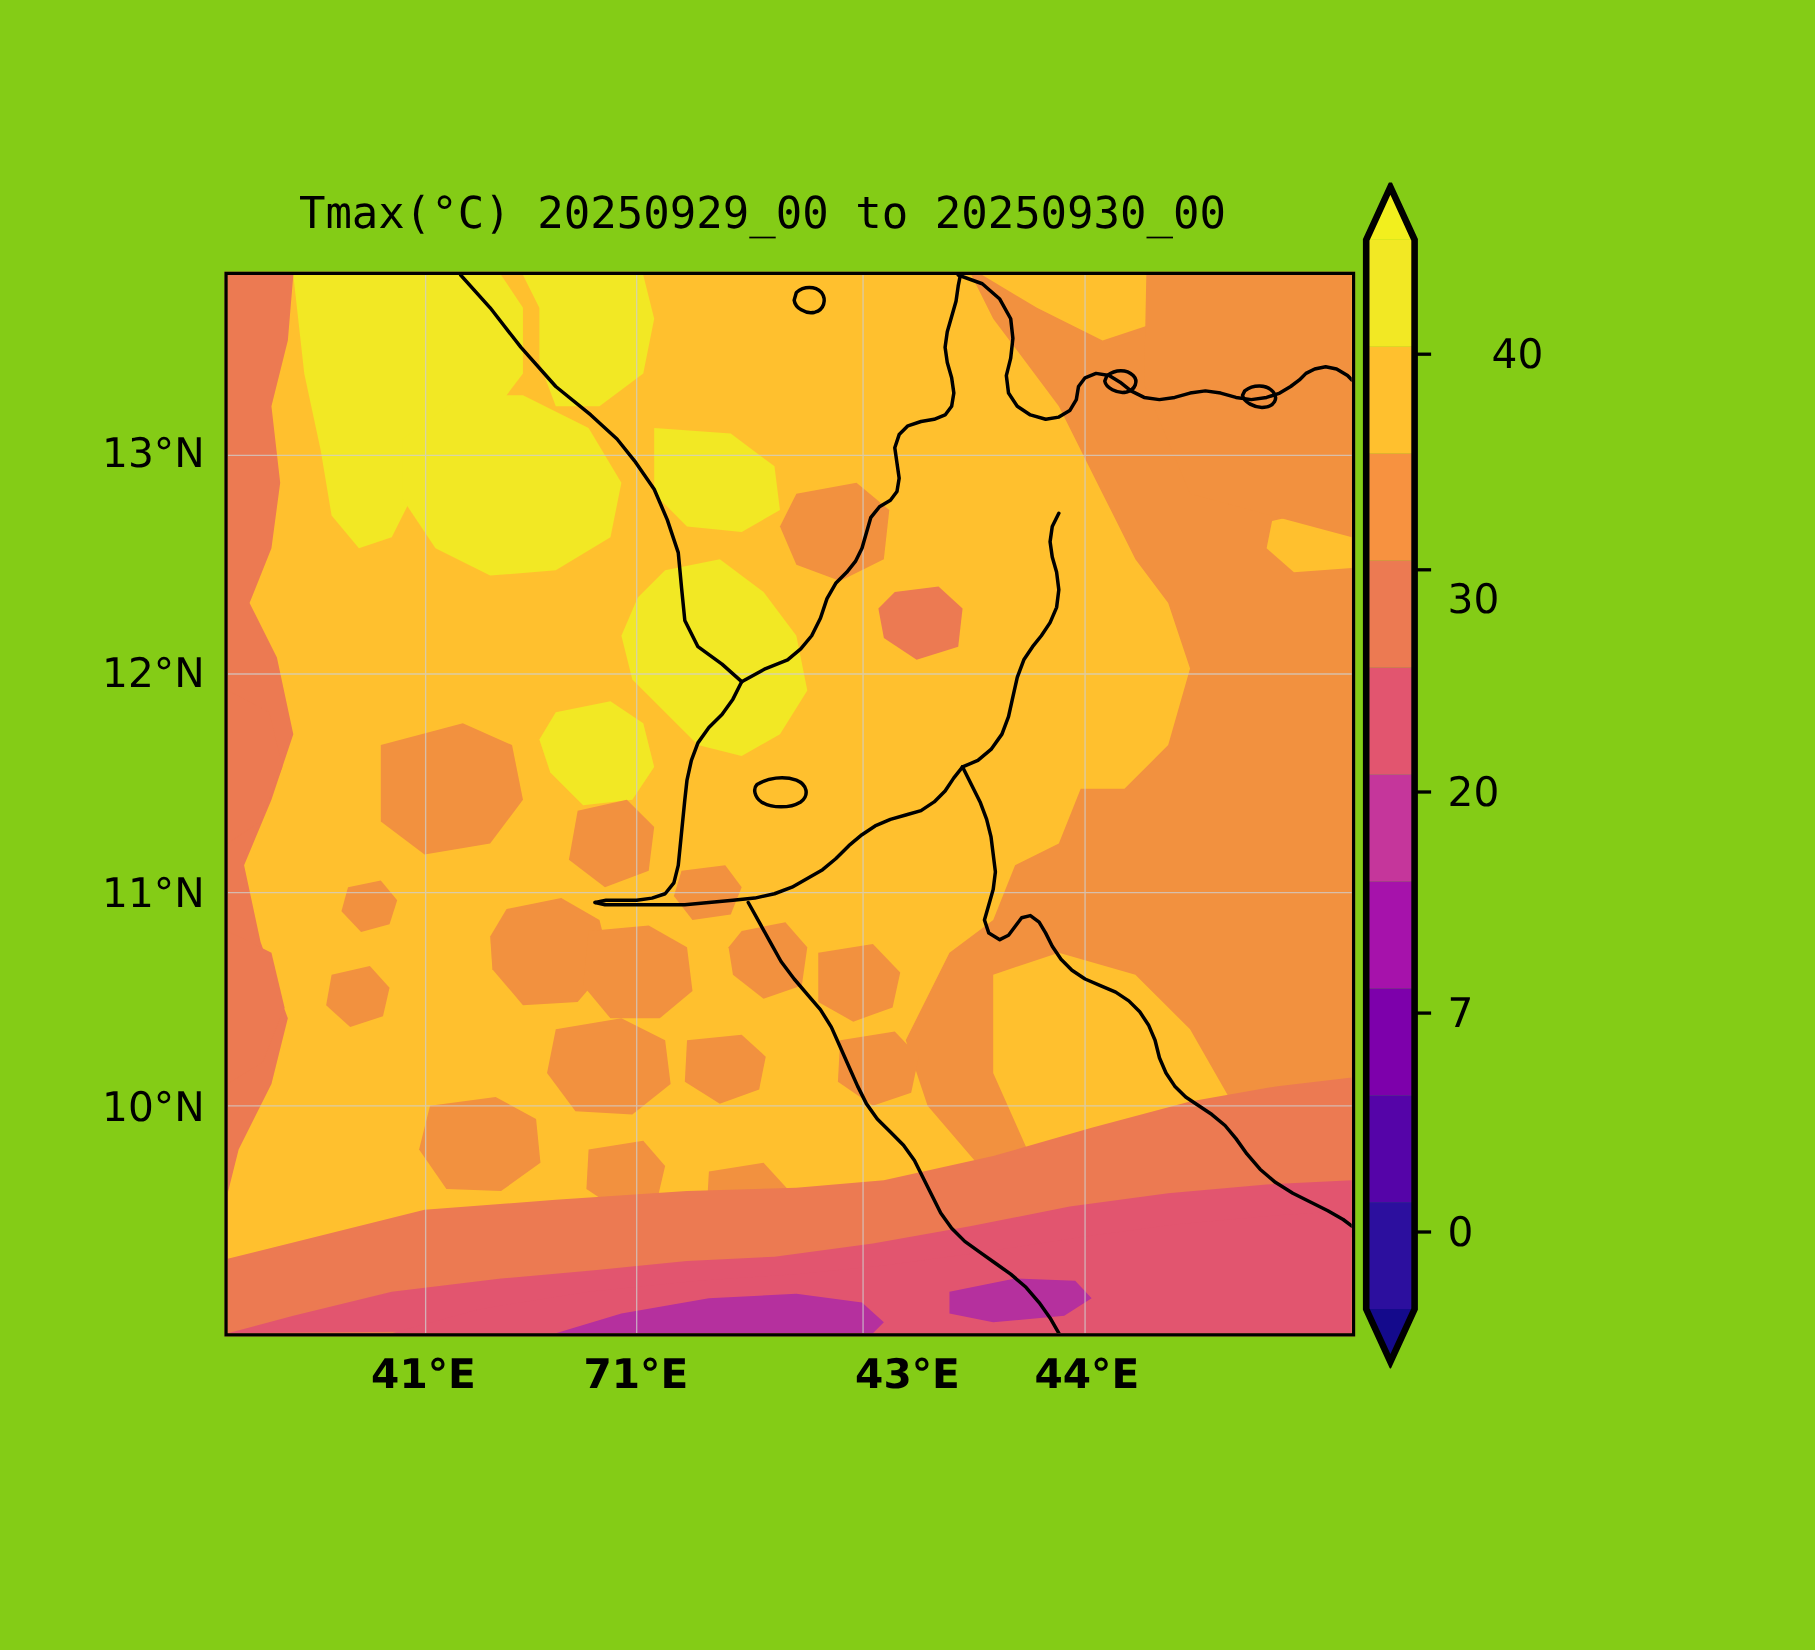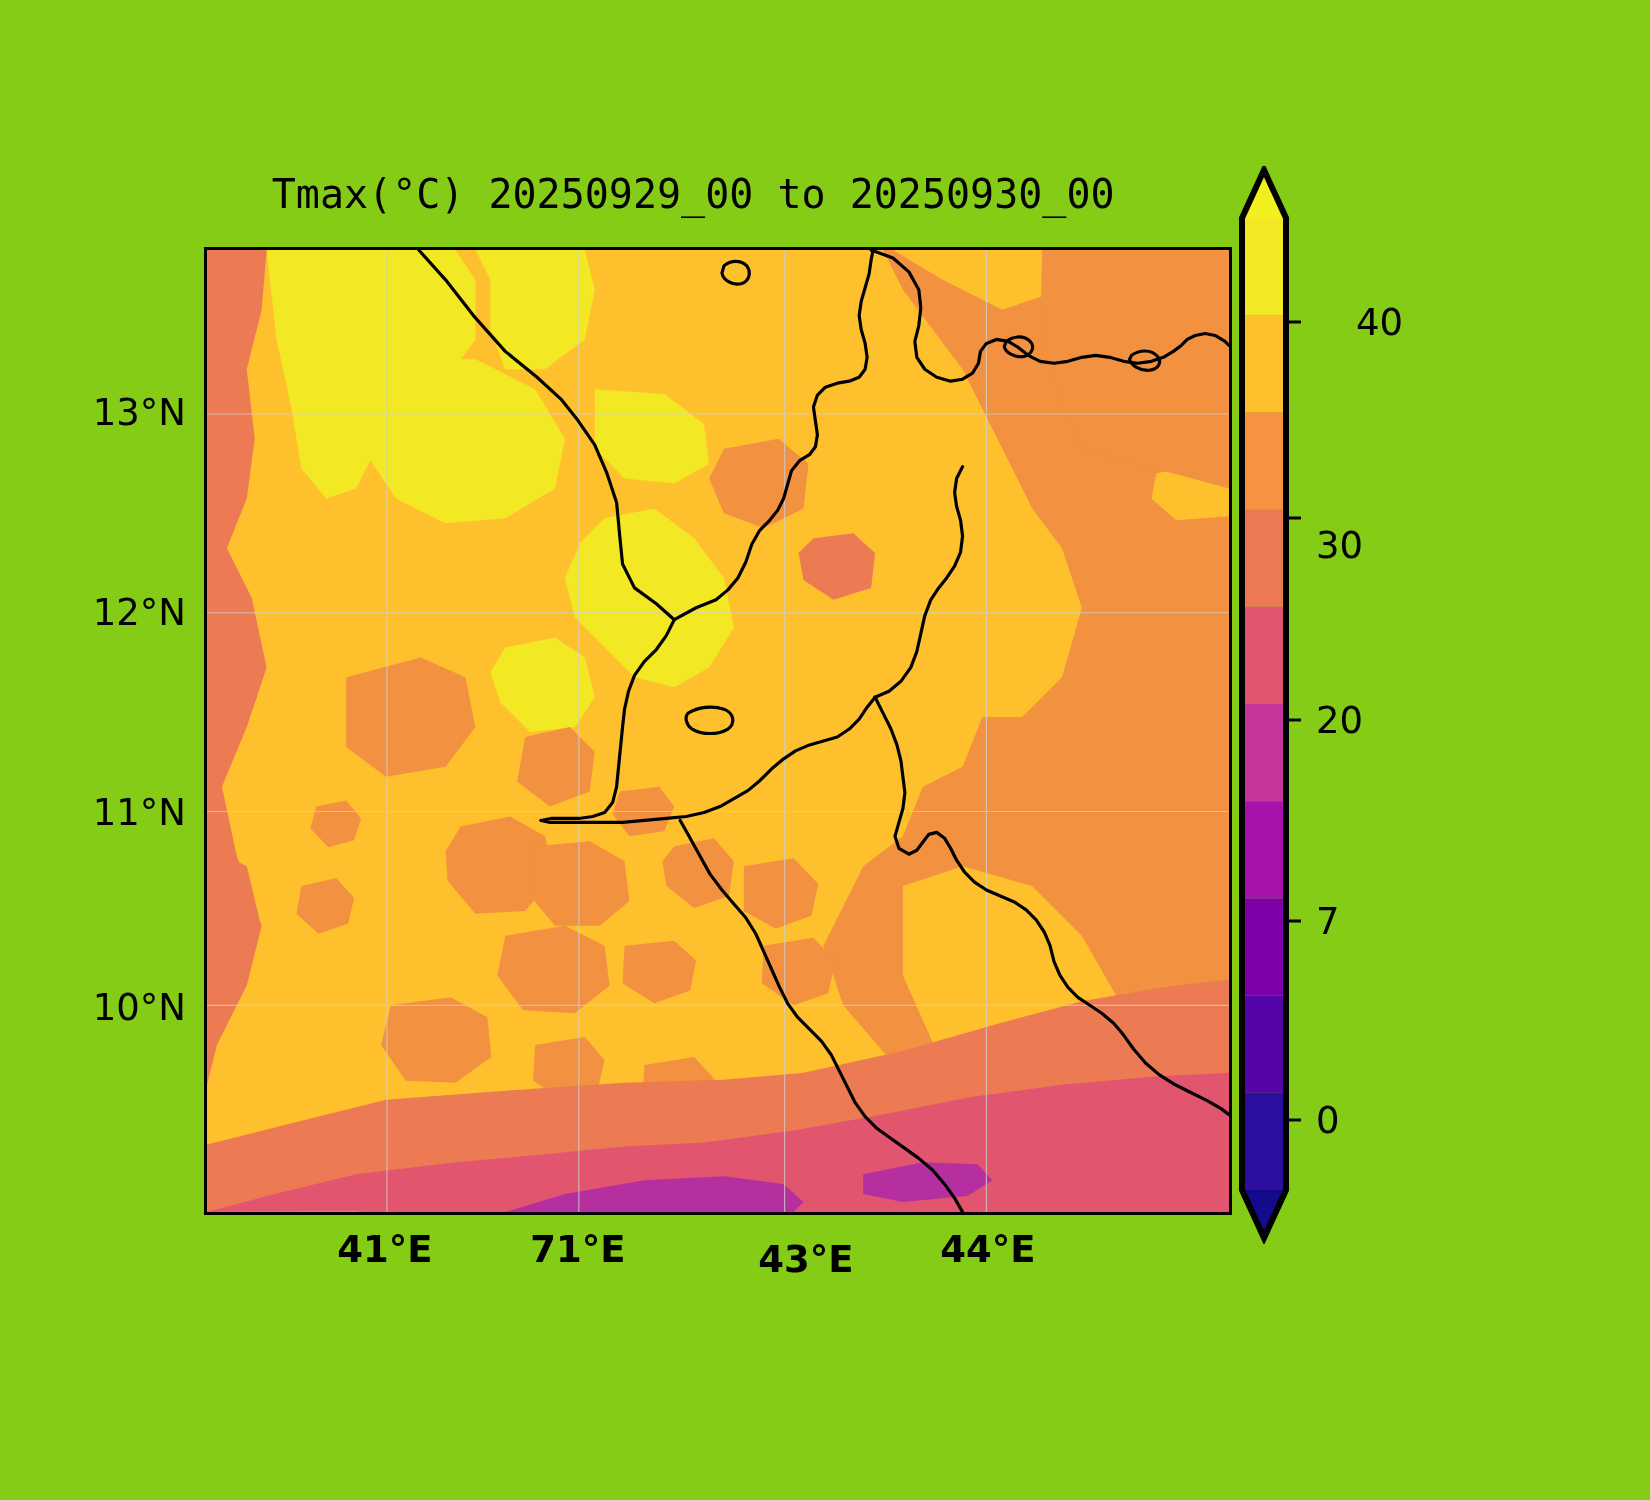--- a/index.html
+++ b/index.html
@@ -215,21 +215,21 @@
     </svg>
   </div>
 
   <div class="ytick-label" style="top:412px;">13°N</div>
   <div class="ytick-label" style="top:612px;">12°N</div>
   <div class="ytick-label" style="top:812px;">11°N</div>
   <div class="ytick-label" style="top:1007px;">10°N</div>
 
   <div class="xtick-label" style="left:385px;top:1228px;">41°E</div>
   <div class="xtick-label" style="left:578px;top:1228px;">71°E</div>
-  <div class="xtick-label" style="left:806px;top:1228px;margin-top:10px;">43°E</div>
+  <div class="xtick-label" style="left:825px;top:1228px;">43°E</div>
   <div class="xtick-label" style="left:988px;top:1228px;">44°E</div>
 
   <div id="cbar">
     <svg id="cbarsvg" viewBox="0 0 88 1078" preserveAspectRatio="none">
 
       <g>
         <rect x="22" y="52.0" width="44" height="97.2" fill="#f2e824"></rect>
         <rect x="22" y="149.2" width="44" height="97.2" fill="#ffc02e"></rect>
         <rect x="22" y="246.4" width="44" height="97.2" fill="#f79240"></rect>
         <rect x="22" y="343.6" width="44" height="97.2" fill="#ec7a52"></rect>

